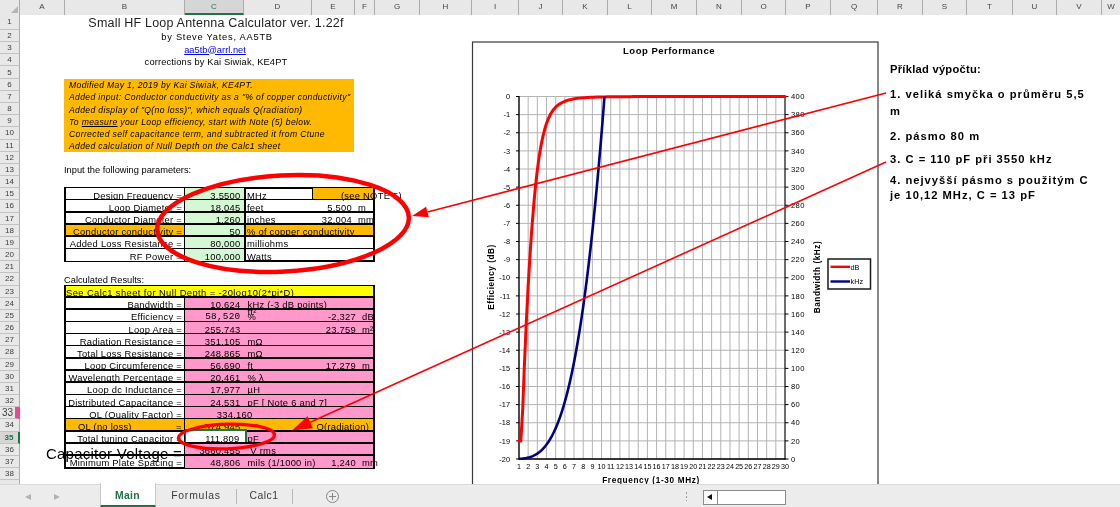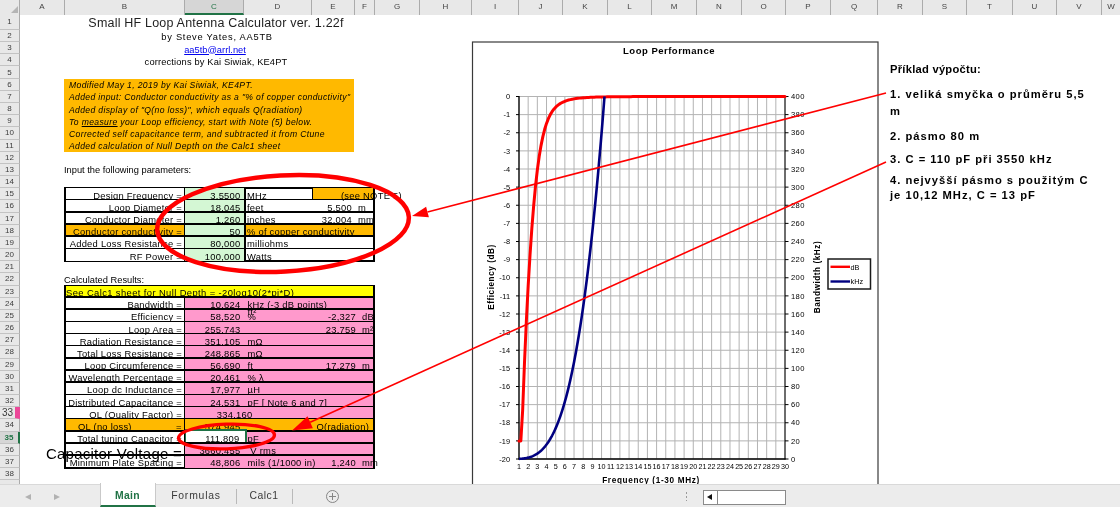--- a/index.html
+++ b/index.html
@@ -134,21 +134,21 @@
 <div class="abs" style="left:65.5px;top:285.6px;width:307.0px;height:12.17px;background:#ffff00;"></div>
 <div class="t" style="left:66px;top:287.0px;font-size:9.4px;letter-spacing:0.4px;">See Calc1 sheet for Null Depth =  -20log10(2*pi*D)</div>
 <div class="abs" style="left:63.5px;top:296.2px;width:311.0px;height:1.5px;background:#000;"></div>
 <div class="abs" style="left:185px;top:297.7px;width:187.5px;height:12.17px;background:#ff99cc;"></div>
 <div class="t" style="left:0px;top:299.1px;width:182px;text-align:right;font-size:9.4px;letter-spacing:0.25px;">Bandwidth =</div>
 <div class="t" style="left:0px;top:299.1px;width:240.5px;text-align:right;font-size:9.4px;letter-spacing:0.25px;">10,624</div>
 <div class="t" style="left:247.5px;top:299.1px;font-size:9.4px;letter-spacing:0.25px;">kHz (-3 dB points)</div>
 <div class="abs" style="left:63.5px;top:308.4px;width:311.0px;height:1.5px;background:#000;"></div>
 <div class="abs" style="left:185px;top:309.9px;width:187.5px;height:12.17px;background:#ff99cc;"></div>
 <div class="t" style="left:0px;top:311.3px;width:182px;text-align:right;font-size:9.4px;letter-spacing:0.25px;">Efficiency =</div>
-<div class="t" style="left:0px;top:311.3px;width:240.5px;text-align:right;font-size:9.4px;letter-spacing:0.25px;">58,520</div>
+<div class="t" style="left:0px;top:311.3px;width:240.5px;text-align:right;font-size:9.4px;letter-spacing:0.25px;font-family:Liberation Mono, monospace;">58,520</div>
 <div class="t" style="left:247.5px;top:311.3px;font-size:9.4px;letter-spacing:0.25px;">%</div>
 <div class="t" style="left:0px;top:311.3px;width:356px;text-align:right;font-size:9.4px;letter-spacing:0.25px;">-2,327</div>
 <div class="t" style="left:362px;top:311.3px;font-size:9.4px;letter-spacing:0.25px;">dB</div>
 <div class="abs" style="left:63.5px;top:320.6px;width:311.0px;height:1.5px;background:#000;"></div>
 <div class="abs" style="left:185px;top:322.1px;width:187.5px;height:12.17px;background:#ff99cc;"></div>
 <div class="t" style="left:0px;top:323.5px;width:182px;text-align:right;font-size:9.4px;letter-spacing:0.25px;">Loop Area =</div>
 <div class="t" style="left:0px;top:323.5px;width:240.5px;text-align:right;font-size:9.4px;letter-spacing:0.25px;">255,743</div>
 <div class="t" style="left:247.5px;top:306px;font-size:9.4px;letter-spacing:0.25px;">ft²</div>
 <div class="t" style="left:0px;top:323.5px;width:356px;text-align:right;font-size:9.4px;letter-spacing:0.25px;">23,759</div>
 <div class="t" style="left:362px;top:323.5px;font-size:9.4px;letter-spacing:0.25px;">m²</div>

